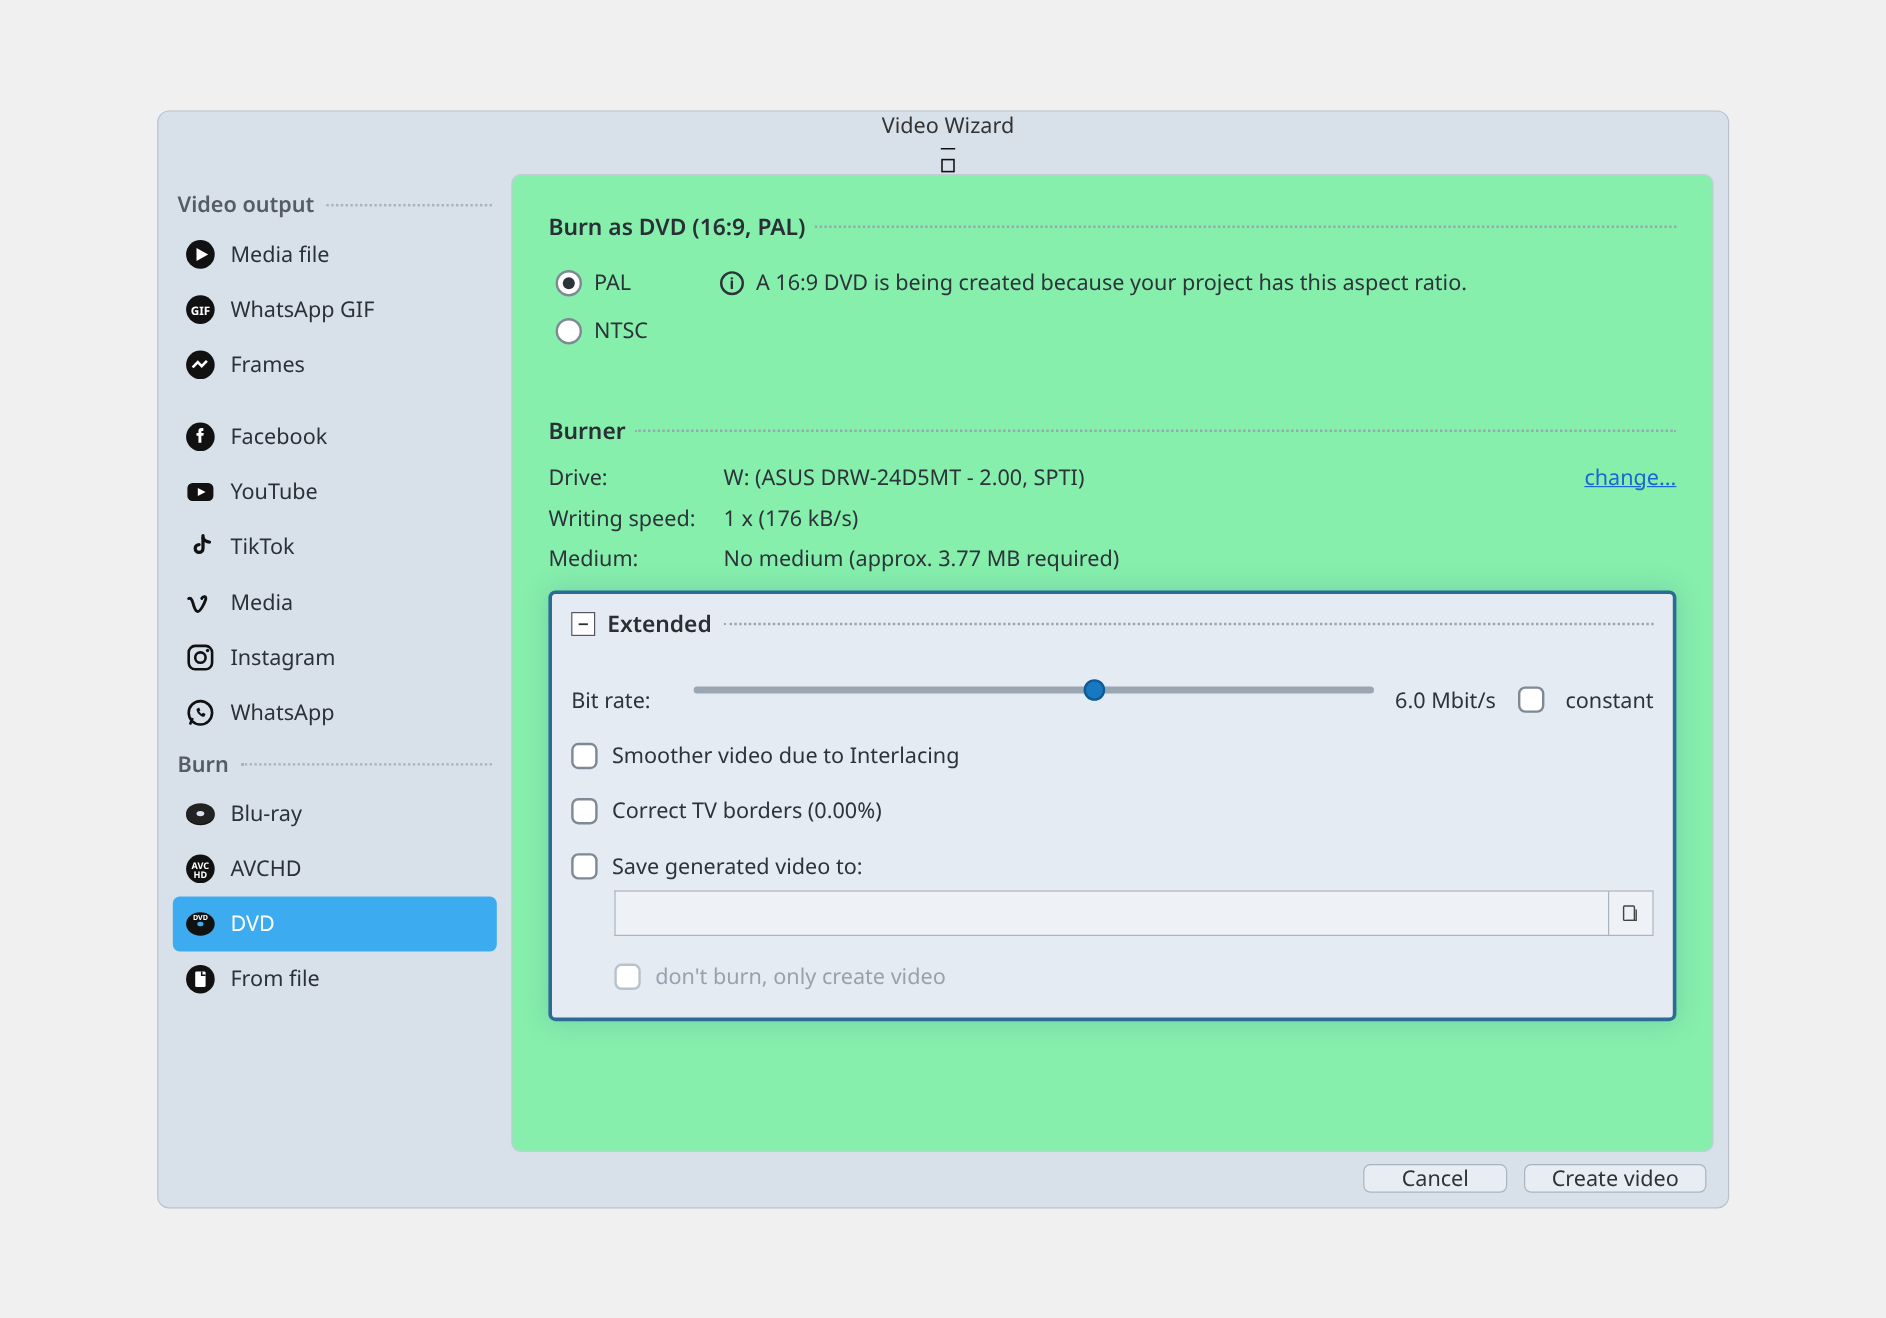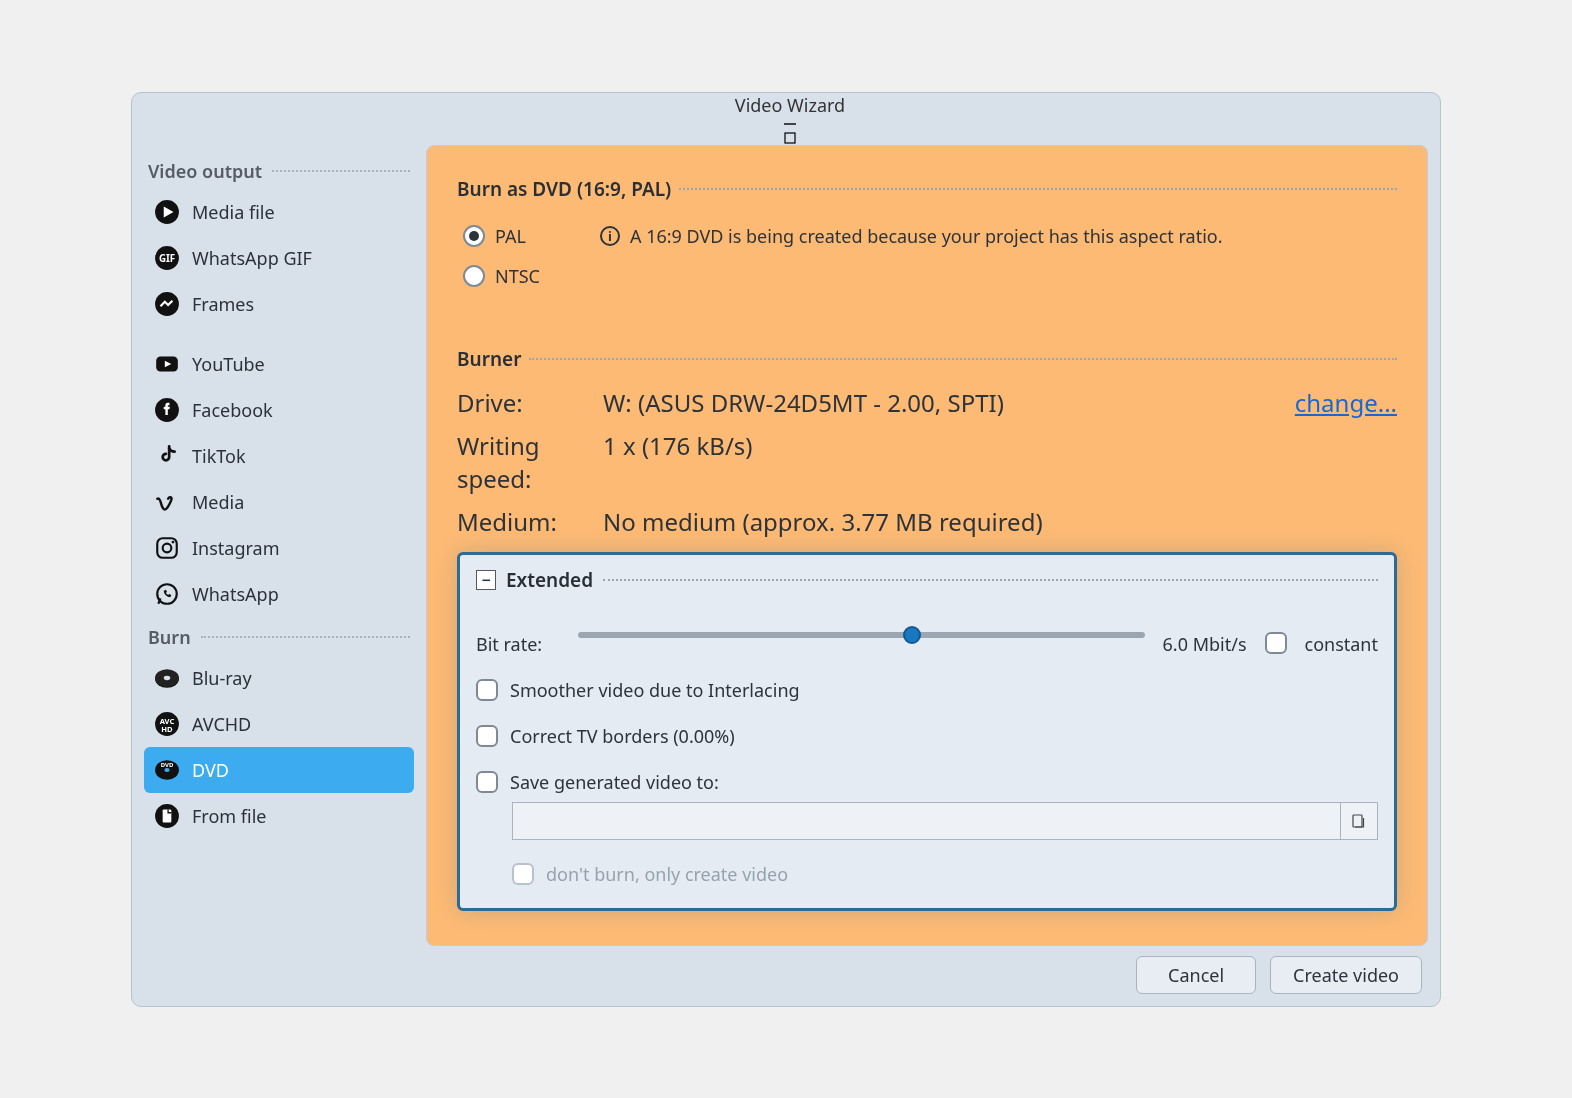--- a/index.html
+++ b/index.html
@@ -40,42 +40,42 @@
     padding: 10px 10px; border-radius: 6px;
     font-size: 18px; color:#2b3138; cursor:default;
   }
   .side-item.selected { background:#3cabef; color:#fff; }
   .side-item .ic { width:26px; height:26px; display:flex; align-items:center; justify-content:center; color:inherit;}
   .side-item .ic.disk { color:#000; }
   .side-item.selected .ic { color:#fff; }
   .ic svg { width:26px; height:26px; }
 
   .main {
-    flex:1; background:#fdba74;
+    flex:1; background:#86efac;
     border:1px solid #c3cdd8; border-radius:8px;
     padding: 26px 30px 20px 30px; min-width:0;
     position:relative;
   }
   .sec-h {
     display:flex; align-items:center; gap:8px;
     font-size:19px; font-weight:600; color:#2a2f36;
     margin-top: 4px;
   }
   .sec-h .dots { flex:1; border-top:2px dotted #9aa6b2; height:0; }
   .radio-row { display:flex; align-items:center; gap:10px; margin:16px 0 8px 6px; font-size:18px; color:#2d333a;}
   .radio {
     width:22px; height:22px; border-radius:50%;
     border:2px solid #7e8995; background:#fff; display:flex; align-items:center; justify-content:center;
   }
   .radio.checked::after { content:""; width:10px; height:10px; border-radius:50%; background:#2d333a; }
 
   .info-row { display:flex; align-items:center; gap:10px; font-size:18px; color:#2d333a;}
   .info-icon { width:20px; height:20px; border:2px solid #2d333a; border-radius:50%; display:flex; align-items:center; justify-content:center; font-size:13px; font-weight:700;}
 
-  .kv { display:grid; grid-template-columns: 140px 1fr auto; gap: 10px 6px; font-size:24px; color:#2d333a; margin-top:14px;}
+  .kv { display:grid; grid-template-columns: 140px 1fr auto; gap: 10px 6px; font-size:18px; color:#2d333a; margin-top:14px;}
   .kv .lbl { color:#2d333a; }
   .link { color:#1867d6; text-decoration:underline; cursor:pointer; justify-self:end;}
 
   .ext-panel {
     margin-top: 14px;
     border: 3px solid #2b6b95;
     border-radius: 6px;
     background:#e4ebf3;
     padding: 12px 16px 22px 16px;
     box-shadow: 0 0 22px rgba(43,107,149,0.22);
@@ -99,21 +99,21 @@
   }
   .pathbox .browse {
     width:38px; height:38px; border:1px solid #a9b4bf; background:#eef2f7;
     display:flex; align-items:center; justify-content:center;
   }
   .disabled { color:#98a2ad; }
   .disabled .cb { border-color:#b9c2cc;}
 
   .footer { display:flex; justify-content:flex-end; gap:14px; padding: 10px 6px 0 6px;}
   .btn {
-    min-width:120px; height:38px; padding:0 22px;
+    min-width:120px; height:24px; padding:0 22px;
     border:1px solid #a9b4bf; border-radius:6px;
     background:#e7edf3; font-size:18px; color:#2d333a;
     display:flex; align-items:center; justify-content:center;
   }
 </style>
 </head>
 <body>
 
 <div class="window">
   <div class="titlebar">
@@ -170,34 +170,34 @@
             </svg>
           </span>
         <span>Frames</span>
       </div>
 
       <div style="height:14px"></div>
 
       <div class="side-item">
         <span class="ic">
             <svg viewBox="0 0 24 24">
+              <circle cx="12" cy="12" r="11" fill="#111"></circle>
+              <path d="M13 7h2V4h-2c-2 0-3 1.3-3 3v2H8v3h2v7h3v-7h2l.5-3H13V7.5c0-.4.2-.5.5-.5z" fill="#fff" transform="scale(0.75) translate(4 3)"></path>
+            </svg>
+          </span>
+        <span>Facebook</span>
+      </div>
+      <div class="side-item">
+        <span class="ic">
+            <svg viewBox="0 0 24 24">
               <rect x="2" y="5" width="20" height="14" rx="4" fill="#111"></rect>
               <polygon points="10,9 16,12 10,15" fill="#fff"></polygon>
             </svg>
           </span>
         <span>YouTube</span>
-      </div>
-      <div class="side-item">
-        <span class="ic">
-            <svg viewBox="0 0 24 24">
-              <circle cx="12" cy="12" r="11" fill="#111"></circle>
-              <path d="M13 7h2V4h-2c-2 0-3 1.3-3 3v2H8v3h2v7h3v-7h2l.5-3H13V7.5c0-.4.2-.5.5-.5z" fill="#fff" transform="scale(0.75) translate(4 3)"></path>
-            </svg>
-          </span>
-        <span>Facebook</span>
       </div>
       <div class="side-item">
         <span class="ic">
             <svg viewBox="0 0 24 24">
               <path d="M14 3v10a3 3 0 1 1-3-3" stroke="#111" stroke-width="2.5" fill="none" stroke-linecap="round"></path>
               <path d="M14 5c1 2 3 3 5 3" stroke="#111" stroke-width="2.5" fill="none" stroke-linecap="round"></path>
             </svg>
           </span>
         <span>TikTok</span>
       </div>

